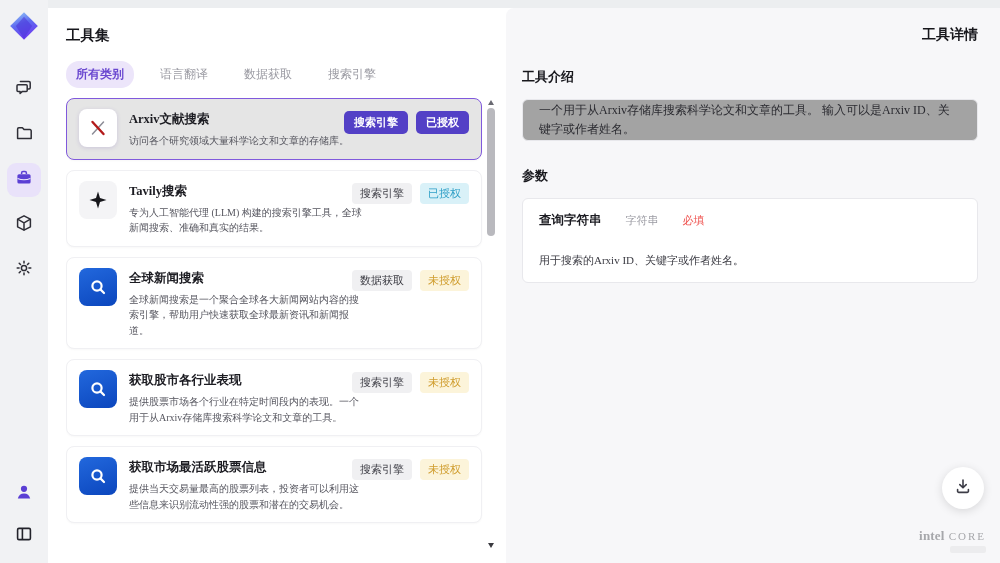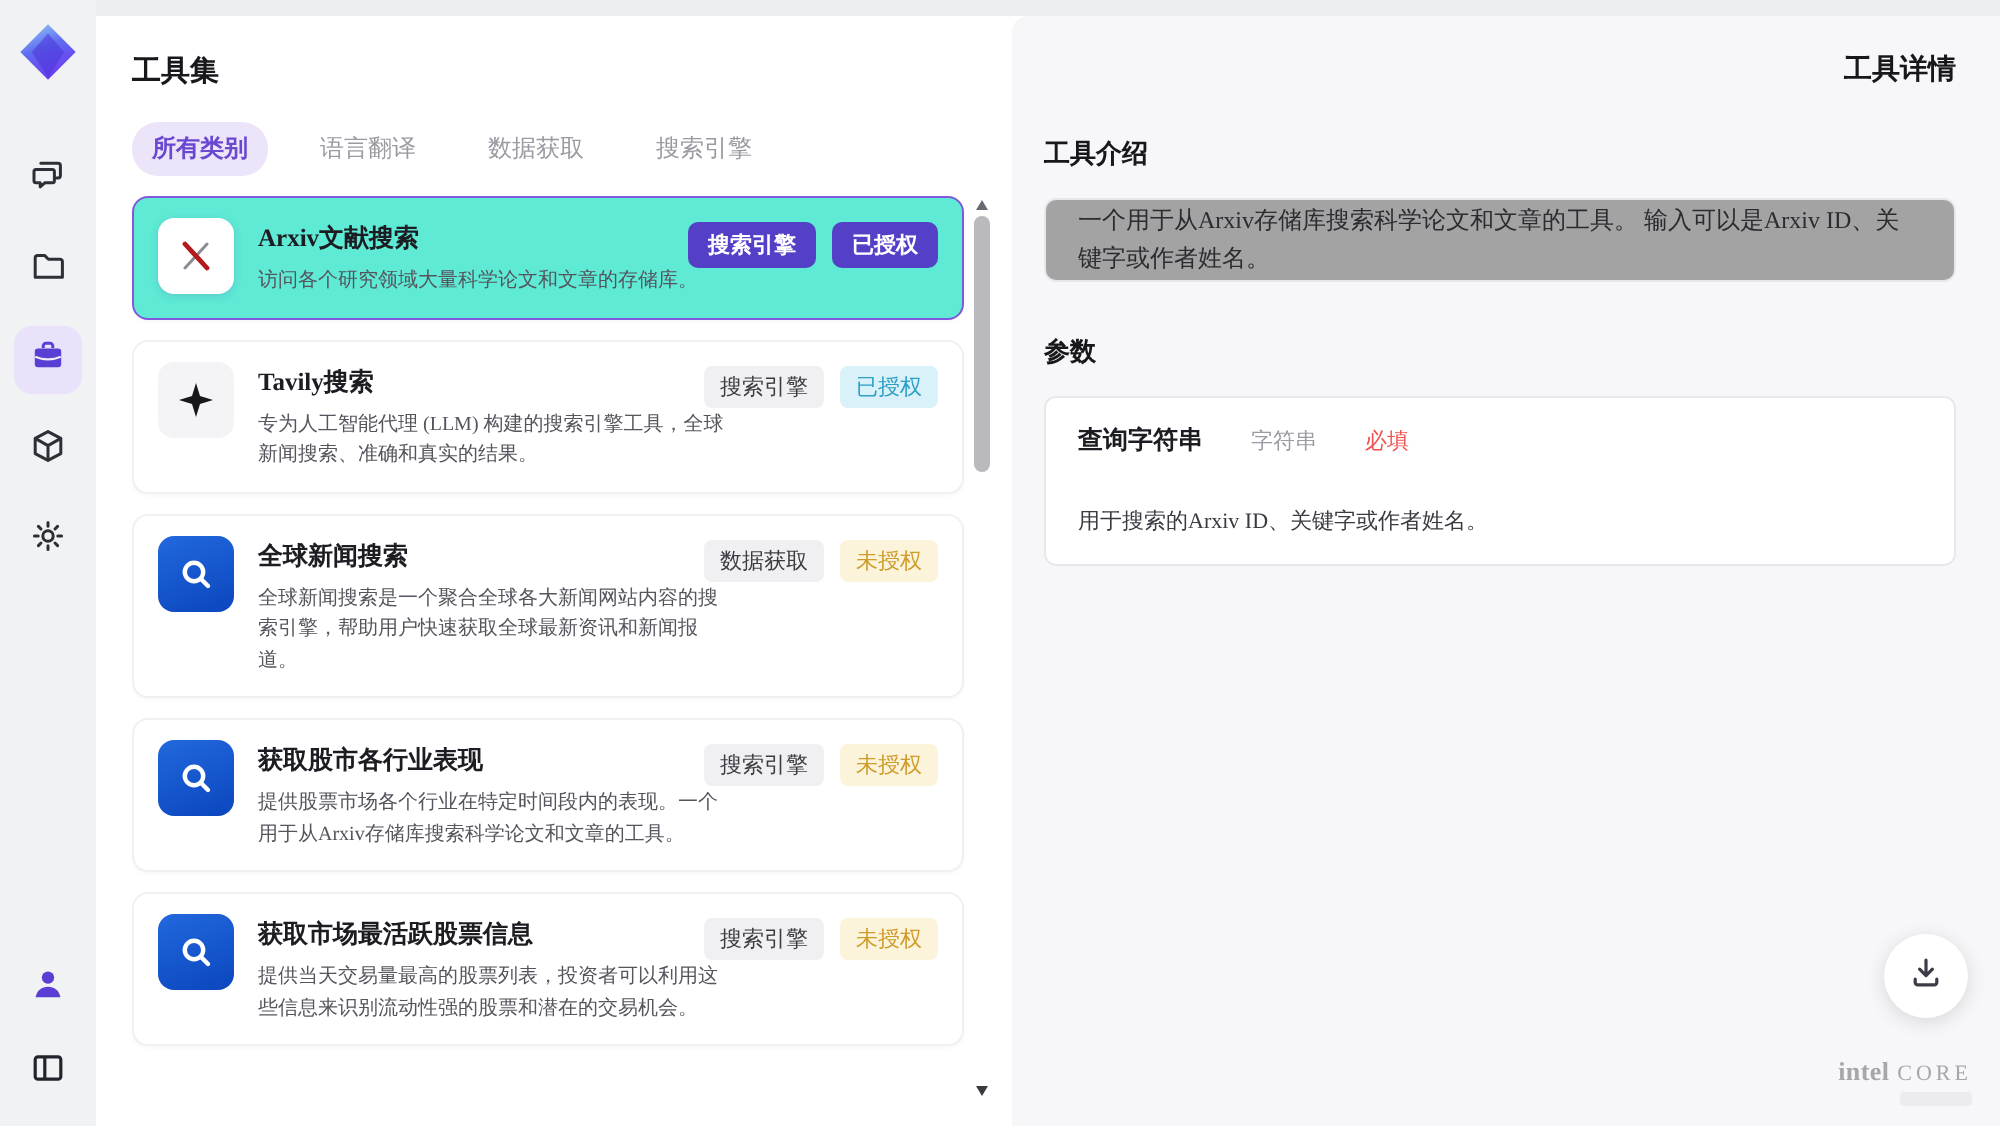--- a/index.html
+++ b/index.html
@@ -25,21 +25,21 @@
     padding:18px 0 0 18px;position:relative;}
   .panel-title{font-size:14.5px;font-weight:700;color:#17171c;margin:0 0 16px 0;}
   .tabs{display:flex;gap:16px;align-items:center;margin-bottom:10px;}
   .tab{font-size:12px;color:#9a9aa2;padding:5px 10px;border-radius:13px;cursor:pointer;white-space:nowrap;}
   .tab-active{background:#ece5fa;color:#6a48d0;font-weight:700;}
 
   .list{position:relative;height:calc(100% - 83px);overflow:hidden;padding-right:16px;}
   .card{display:flex;gap:12px;padding:10px 12px;border:1px solid #f0f0f3;border-radius:8px;
     margin-bottom:10px;background:#fff;position:relative;box-sizing:border-box;
     box-shadow:0 1px 2px rgba(20,20,40,.03);cursor:pointer;}
-  .card-selected{background:#5eead4;border:1.5px solid #8059dc;}
+  .card-selected{background:#e5e5e5;border:1.5px solid #8059dc;}
   .tool-icon{width:38px;height:38px;border-radius:8px;flex:0 0 38px;
     display:flex;align-items:center;justify-content:center;}
   .icon-arxiv{background:#fff;box-shadow:0 1px 4px rgba(90,60,170,.18);}
   .icon-tavily{background:#f4f4f6;}
   .icon-news-search,.icon-stock-search{background:linear-gradient(160deg,#2268dd,#0b46bd);}
   .card-body{width:238px;}
   .tool-name{font-size:12.5px;font-weight:700;color:#1c1c22;margin:2px 0 5px;}
   .tool-desc{font-size:10px;line-height:1.55;color:#55555e;}
   .card-tags{position:absolute;top:12px;right:12px;display:flex;gap:8px;}
   .tag{font-size:11px;padding:3px 8px;border-radius:4px;white-space:nowrap;height:fit-content;}

